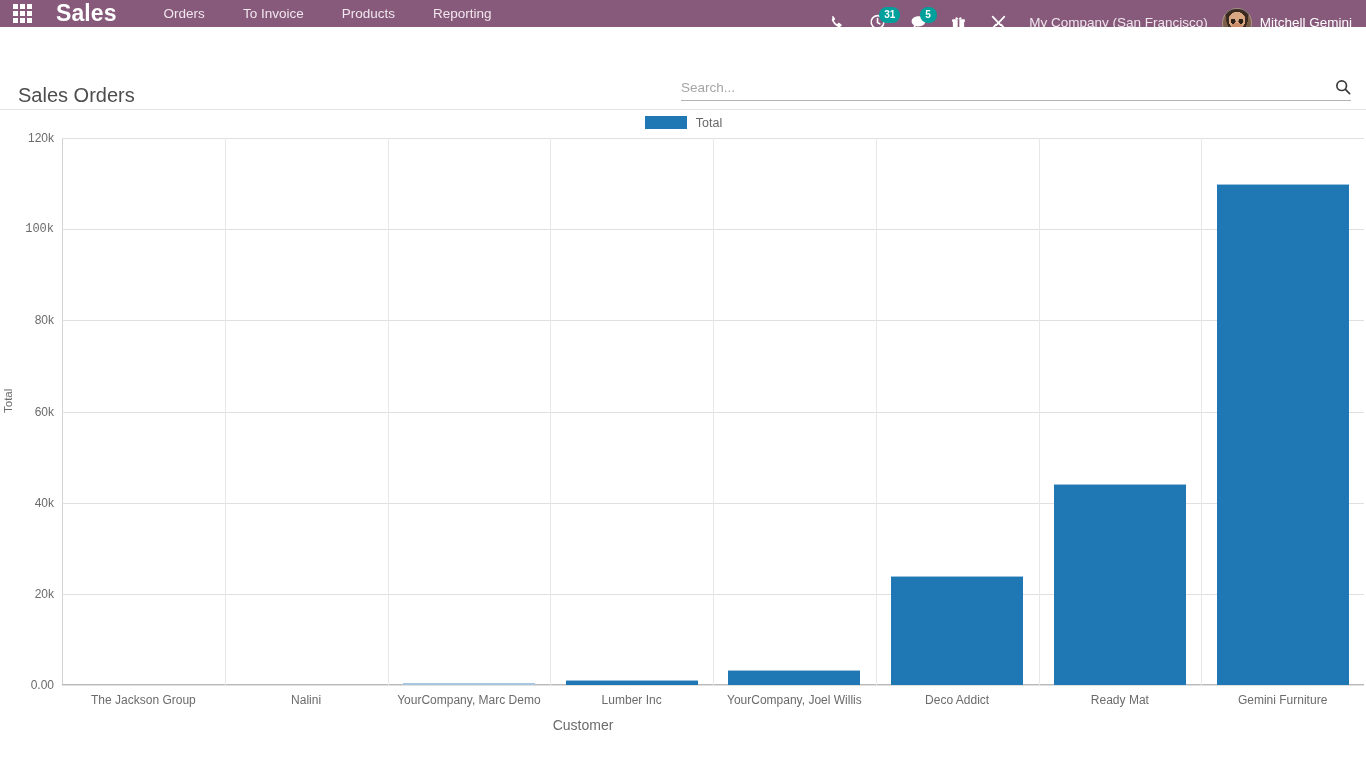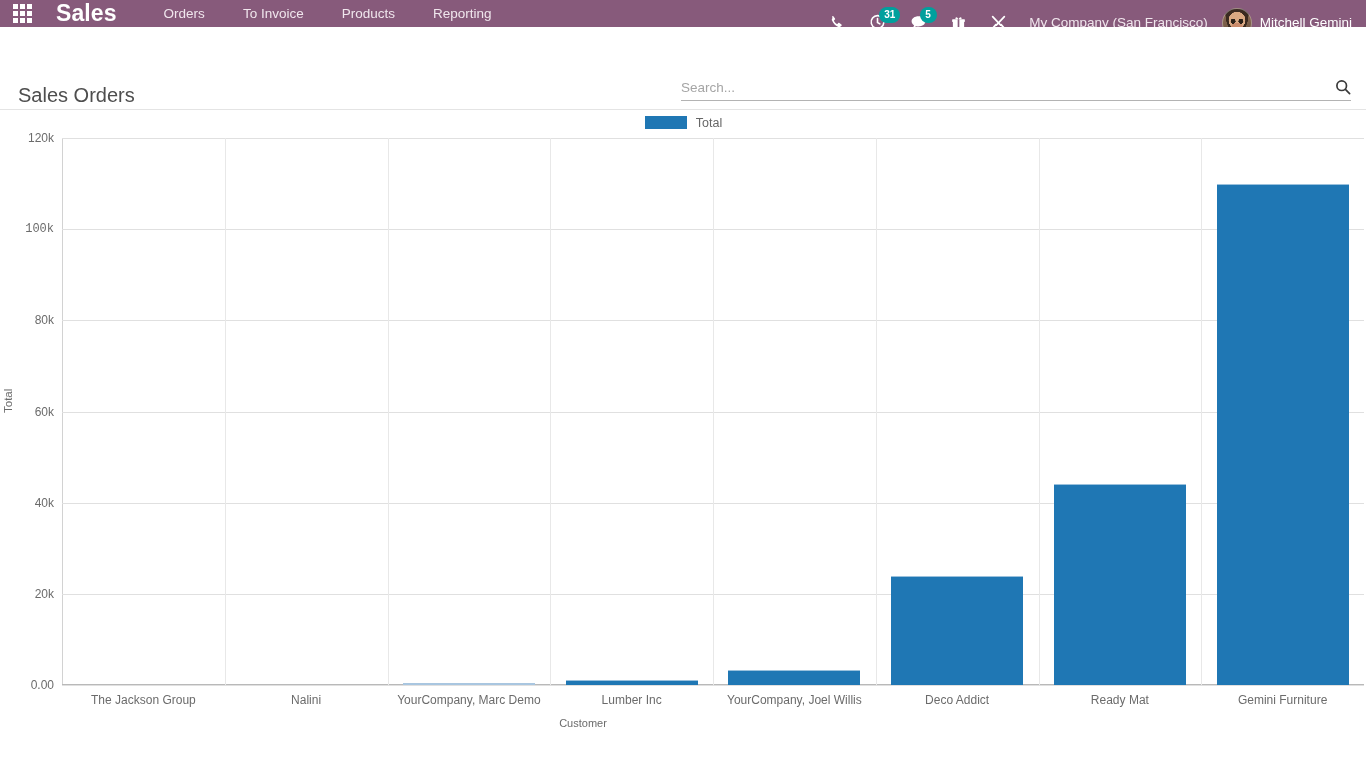--- a/index.html
+++ b/index.html
@@ -226,21 +226,21 @@
     font-size: 12px; color: #6b6b6b;
   }
   .ylabel-title {
     position: absolute; left: 2px; top: 303px;
     font-size: 11.5px; color: #6b6b6b;
     transform: rotate(-90deg); transform-origin: left top;
     white-space: nowrap;
   }
   .xlabel-title {
     position: absolute; left: 0; top: 607px; width: 1166px;
-    text-align: center; font-size: 11px; color: #6b6b6b;
+    text-align: center; font-size: 14px; color: #6b6b6b;
   }
 </style>
 </head>
 <body>
 
 <div class="topbar">
   <div class="apps-grid">
     <div class="g">
         <i></i>
         <i></i>

